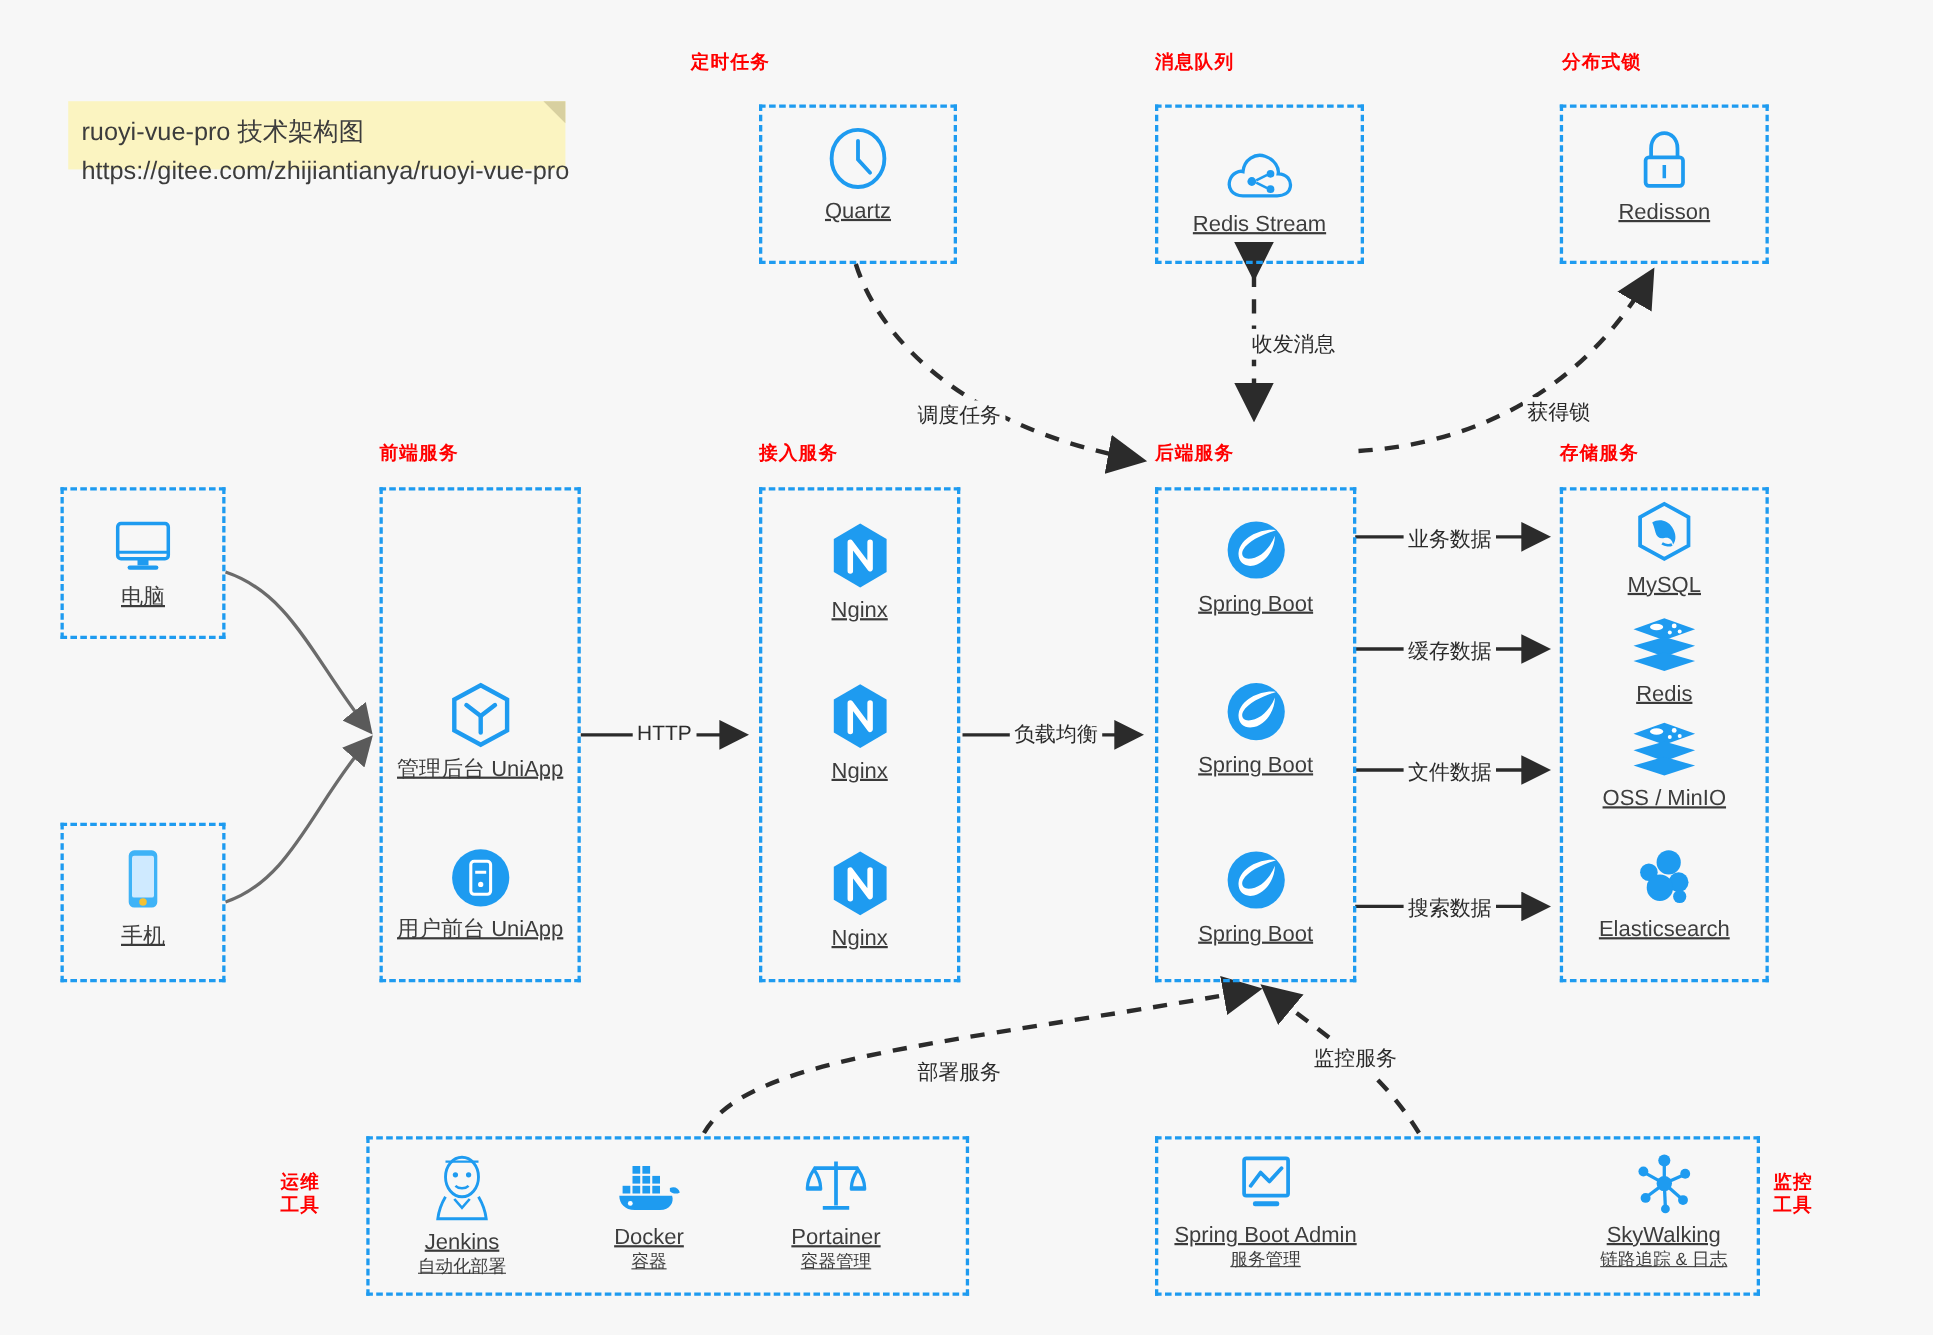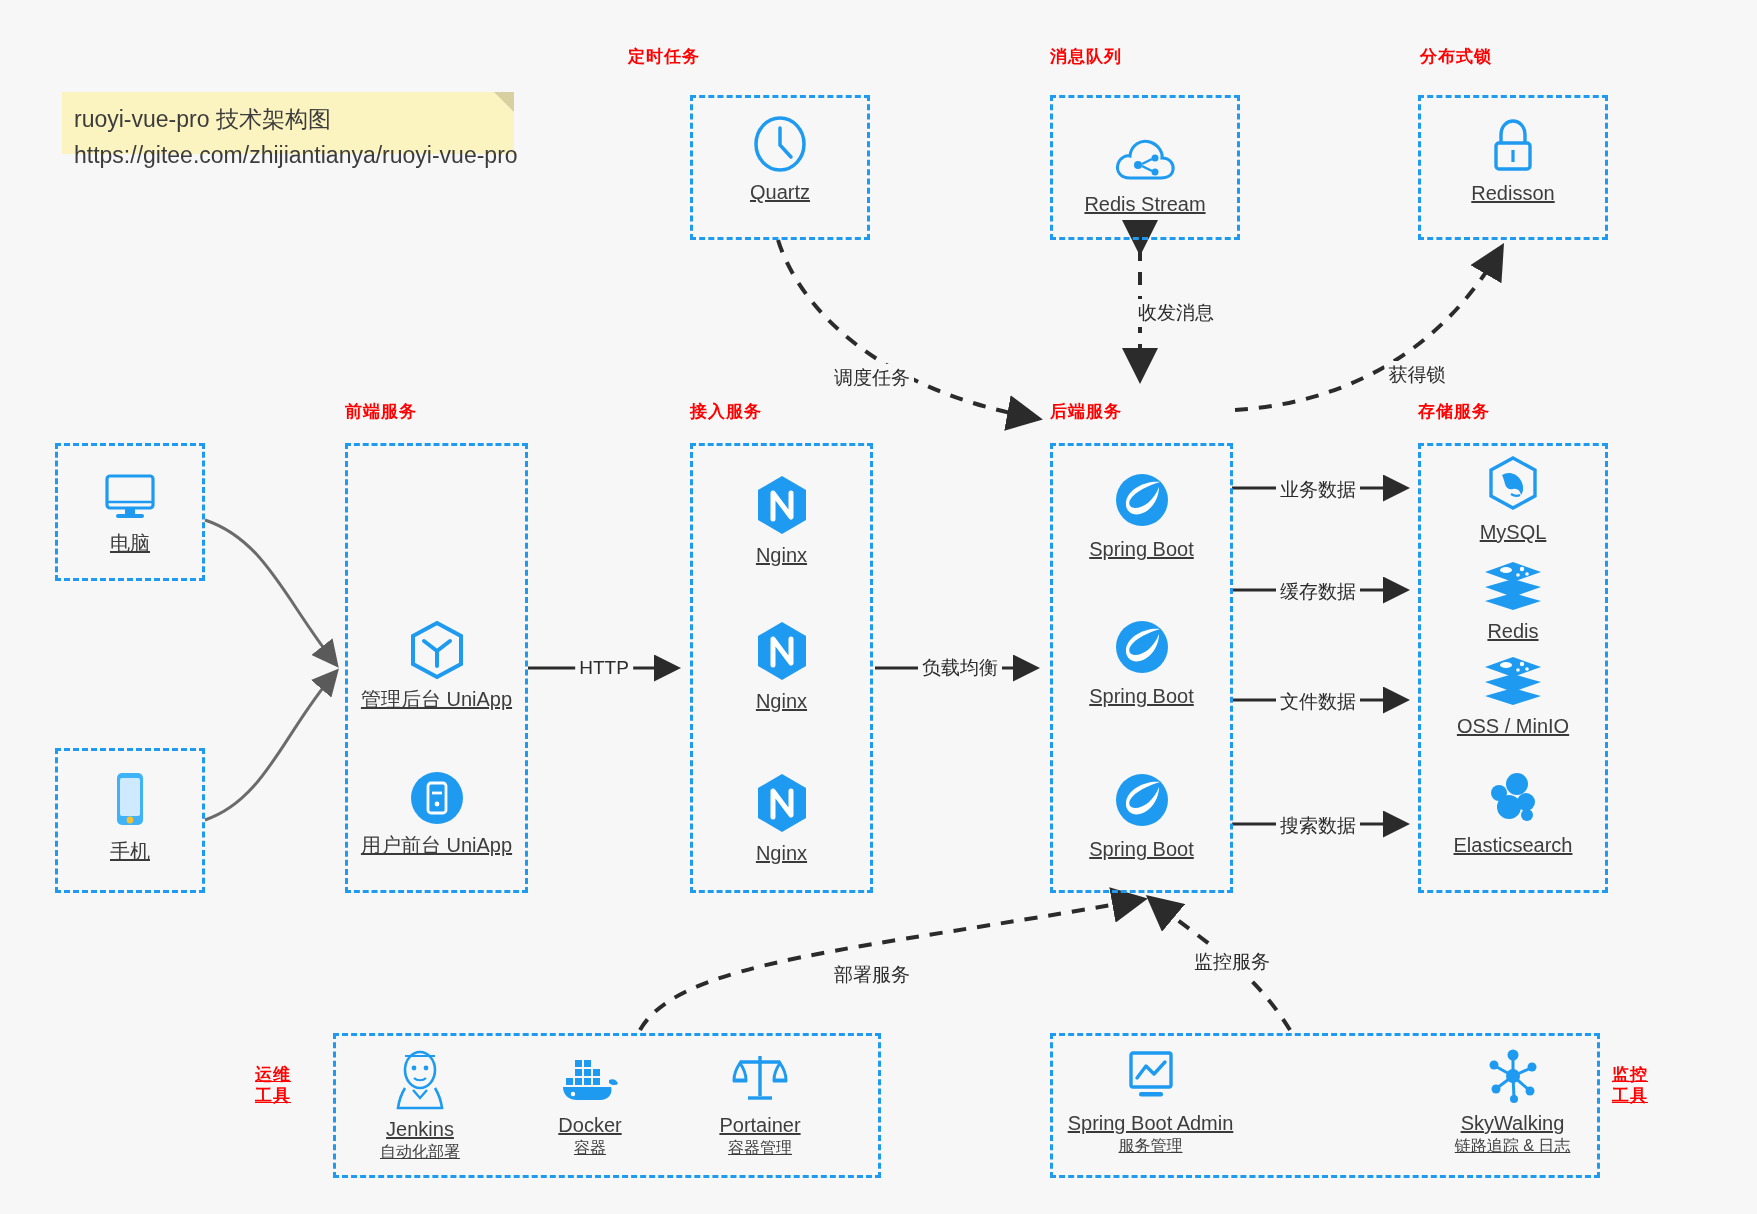--- a/index.html
+++ b/index.html
@@ -51,21 +51,21 @@
   
   .cap {
     position: absolute;
     color: #ff0000;
     font-weight: bold;
     font-size: 17px;
     text-align: left;
     white-space: nowrap;
     letter-spacing: 1px;
   }
-  .cap.two-line { line-height: 1.22; text-decoration: underline; }
+  .cap.two-line { line-height: 1.22; }
 
   
   .node {
     position: absolute;
     text-align: center;
     color: #3a3a3a;
     text-decoration: underline;
   }
   .node .lbl {
     font-size: 20px;

